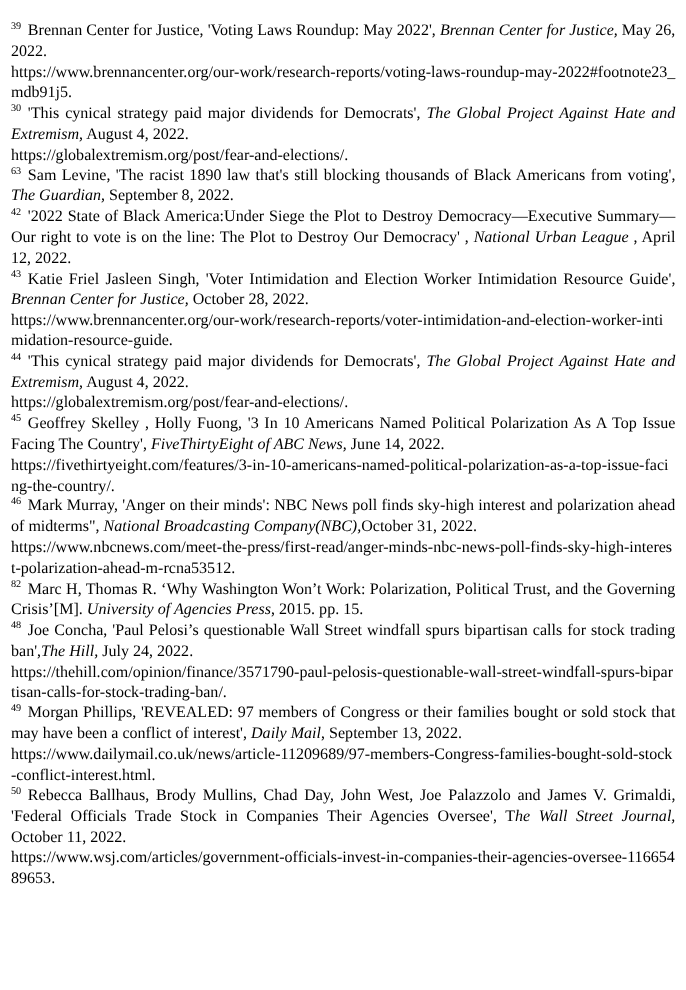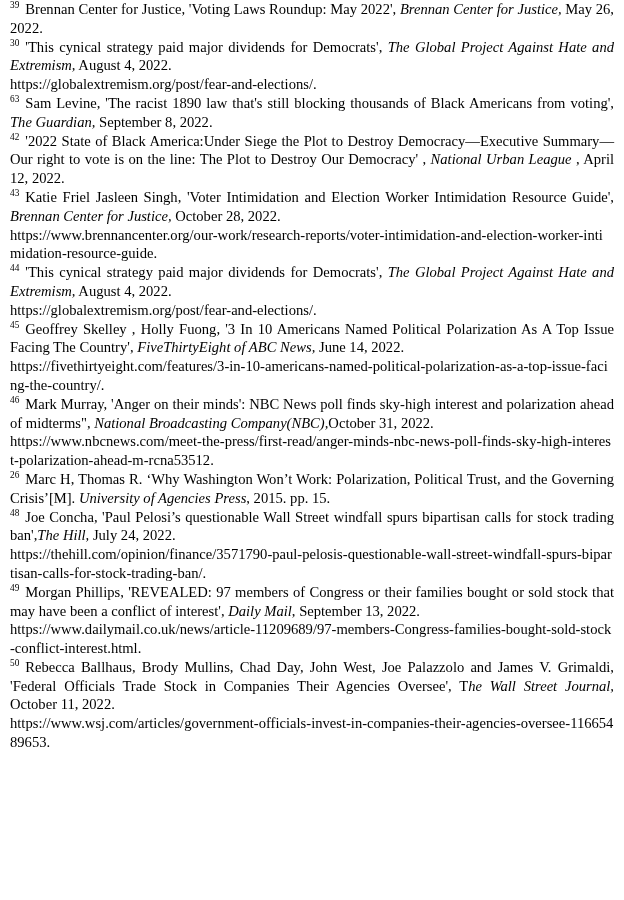--- a/index.html
+++ b/index.html
@@ -5,21 +5,21 @@
   * { margin: 0; padding: 0; box-sizing: border-box; }
   html, body { background: #ffffff; }
   .page {
     width: 624px;
     height: 900px;
     background: #ffffff;
     color: #000000;
     font-family: "Liberation Serif", serif;
     font-size: 14.6px;
     line-height: 18.8px;
-    padding: 0 10px 0 10px;
+    padding: 19px 10px 0 10px;
     overflow: hidden;
   }
   .footnotes { }
   .footnote {
     text-align: justify;
   }
   .fn-num {
     vertical-align: super;
     font-size: 9.3px;
     line-height: 0;
@@ -30,26 +30,26 @@
   .fn-url {
     word-break: break-all;
     text-align: justify;
   }
 </style>
 </head>
 <body>
 
 <div class="page">
   <div class="footnotes">
-      <div class="footnote"><sup class="fn-num">39</sup><span class="seg">Brennan Center for Justice, 'Voting Laws Roundup: May 2022', </span><span class="seg italic">Brennan Center for Justice,</span><span class="seg"> May 26, 2022.</span></div>
+      <div class="footnote"><sup class="fn-num">39</sup><span class="seg">Brennan Center for Justice, 'Voting Laws Roundup: May 2022', </span><span class="seg italic">Brennan Center for Justice,</span><span class="seg"> May 26, 2022.</span><div class="fn-url">https://www.brennancenter.org/our-work/research-reports/voting-laws-roundup-may-2022#footnote23_mdb91j5.</div></div>
       <div class="footnote"><sup class="fn-num">30</sup><span class="seg">'This cynical strategy paid major dividends for Democrats', </span><span class="seg italic">The Global Project Against Hate and Extremism,</span><span class="seg"> August 4, 2022.</span><div class="fn-url">https://globalextremism.org/post/fear-and-elections/.</div></div>
       <div class="footnote"><sup class="fn-num">63</sup><span class="seg">Sam Levine, 'The racist 1890 law that's still blocking thousands of Black Americans from voting', </span><span class="seg italic">The Guardian,</span><span class="seg"> September 8, 2022.</span></div>
       <div class="footnote"><sup class="fn-num">42</sup><span class="seg">'2022 State of Black America:Under Siege the Plot to Destroy Democracy—Executive Summary—Our right to vote is on the line: The Plot to Destroy Our Democracy' , </span><span class="seg italic">National Urban League</span><span class="seg"> , April 12, 2022.</span></div>
       <div class="footnote"><sup class="fn-num">43</sup><span class="seg">Katie Friel Jasleen Singh, 'Voter Intimidation and Election Worker Intimidation Resource Guide', </span><span class="seg italic">Brennan Center for Justice,</span><span class="seg"> October 28, 2022.</span><div class="fn-url">https://www.brennancenter.org/our-work/research-reports/voter-intimidation-and-election-worker-intimidation-resource-guide.</div></div>
       <div class="footnote"><sup class="fn-num">44</sup><span class="seg">'This cynical strategy paid major dividends for Democrats', </span><span class="seg italic">The Global Project Against Hate and Extremism,</span><span class="seg"> August 4, 2022.</span><div class="fn-url">https://globalextremism.org/post/fear-and-elections/.</div></div>
       <div class="footnote"><sup class="fn-num">45</sup><span class="seg">Geoffrey Skelley , Holly Fuong, '3 In 10 Americans Named Political Polarization As A Top Issue Facing The Country', </span><span class="seg italic">FiveThirtyEight of ABC News,</span><span class="seg"> June 14, 2022.</span><div class="fn-url">https://fivethirtyeight.com/features/3-in-10-americans-named-political-polarization-as-a-top-issue-facing-the-country/.</div></div>
       <div class="footnote"><sup class="fn-num">46</sup><span class="seg">Mark Murray, 'Anger on their minds': NBC News poll finds sky-high interest and polarization ahead of midterms", </span><span class="seg italic">National Broadcasting Company(NBC),</span><span class="seg">October 31, 2022.</span><div class="fn-url">https://www.nbcnews.com/meet-the-press/first-read/anger-minds-nbc-news-poll-finds-sky-high-interest-polarization-ahead-m-rcna53512.</div></div>
-      <div class="footnote"><sup class="fn-num">26</sup><span class="seg">Marc H, Thomas R. ‘Why Washington Won’t Work: Polarization, Political Trust, and the Governing Crisis’[M]. </span><span class="seg italic">University of Agencies Press</span><span class="seg">, 2015. pp. 15.</span></div>
+      <div class="footnote"><sup class="fn-num">82</sup><span class="seg">Marc H, Thomas R. ‘Why Washington Won’t Work: Polarization, Political Trust, and the Governing Crisis’[M]. </span><span class="seg italic">University of Agencies Press</span><span class="seg">, 2015. pp. 15.</span></div>
       <div class="footnote"><sup class="fn-num">48</sup><span class="seg">Joe Concha, 'Paul Pelosi’s questionable Wall Street windfall spurs bipartisan calls for stock trading ban',</span><span class="seg italic">The Hill,</span><span class="seg"> July 24, 2022.</span><div class="fn-url">https://thehill.com/opinion/finance/3571790-paul-pelosis-questionable-wall-street-windfall-spurs-bipartisan-calls-for-stock-trading-ban/.</div></div>
       <div class="footnote"><sup class="fn-num">49</sup><span class="seg">Morgan Phillips, 'REVEALED: 97 members of Congress or their families bought or sold stock that may have been a conflict of interest', </span><span class="seg italic">Daily Mail</span><span class="seg">, September 13, 2022.</span><div class="fn-url">https://www.dailymail.co.uk/news/article-11209689/97-members-Congress-families-bought-sold-stock-conflict-interest.html.</div></div>
       <div class="footnote"><sup class="fn-num">50</sup><span class="seg">Rebecca Ballhaus, Brody Mullins, Chad Day, John West, Joe Palazzolo and James V. Grimaldi, 'Federal Officials Trade Stock in Companies Their Agencies Oversee', T</span><span class="seg italic">he Wall Street Journal,</span><span class="seg"> October 11, 2022.</span><div class="fn-url">https://www.wsj.com/articles/government-officials-invest-in-companies-their-agencies-oversee-11665489653.</div></div>
     </div>
 </div>
 
 </body></html>

